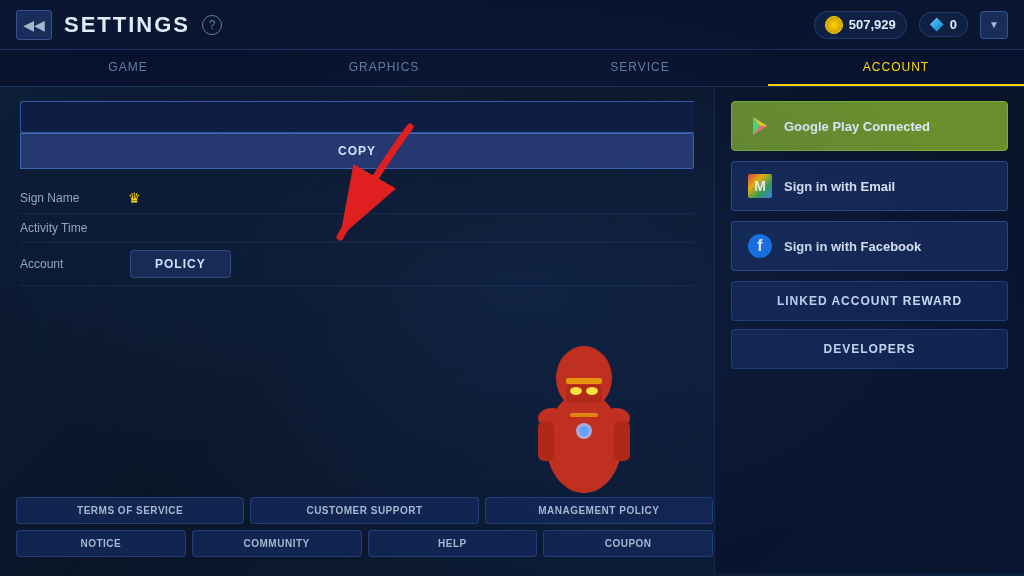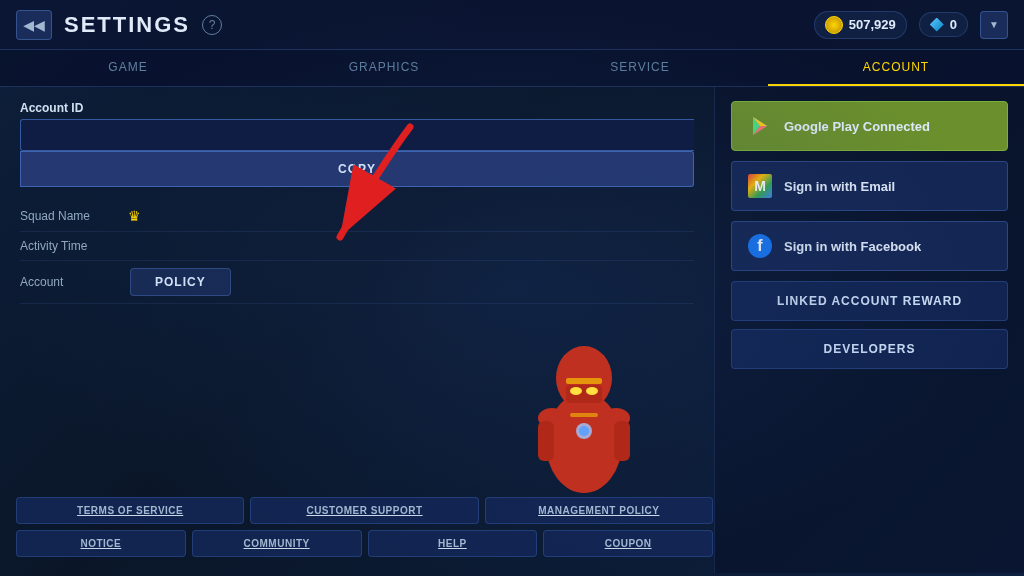--- a/index.html
+++ b/index.html
@@ -248,21 +248,20 @@
       cursor: pointer;
       margin-left: 10px;
     }
 
     
     .bottom-buttons {
       position: absolute;
       bottom: 10px;
       left: 16px;
       right: 1px;
-      text-decoration: underline;
     }
 
     .btn-row {
       display: flex;
       gap: 6px;
       margin-bottom: 6px;
     }
 
     .policy-btn {
       flex: 1;
@@ -419,30 +418,29 @@
     <div class="tab">GRAPHICS</div>
     <div class="tab">SERVICE</div>
     <div class="tab active">ACCOUNT</div>
   </div>
 
   <div class="main-content">
 
     <div class="left-panel">
 
       <div class="account-id-section">
-        <div class="account-id-label">Account ID</div>
         <div class="account-id-row">
           <input class="account-id-input" type="text" value="" style="">
           <button class="copy-button">COPY</button>
         </div>
       </div>
 
       <div class="info-rows">
         <div class="info-row">
-          <span class="info-row-label">Squad Name</span>
+          <span class="info-row-label">Sign Name</span>
           <span class="crown-icon">♛</span>
         </div>
         <div class="info-row">
           <span class="info-row-label">Activity Time</span>
         </div>
         <div class="info-row">
           <span class="info-row-label">Account</span>
           <button class="language-btn">POLICY</button>
         </div>
       </div>

